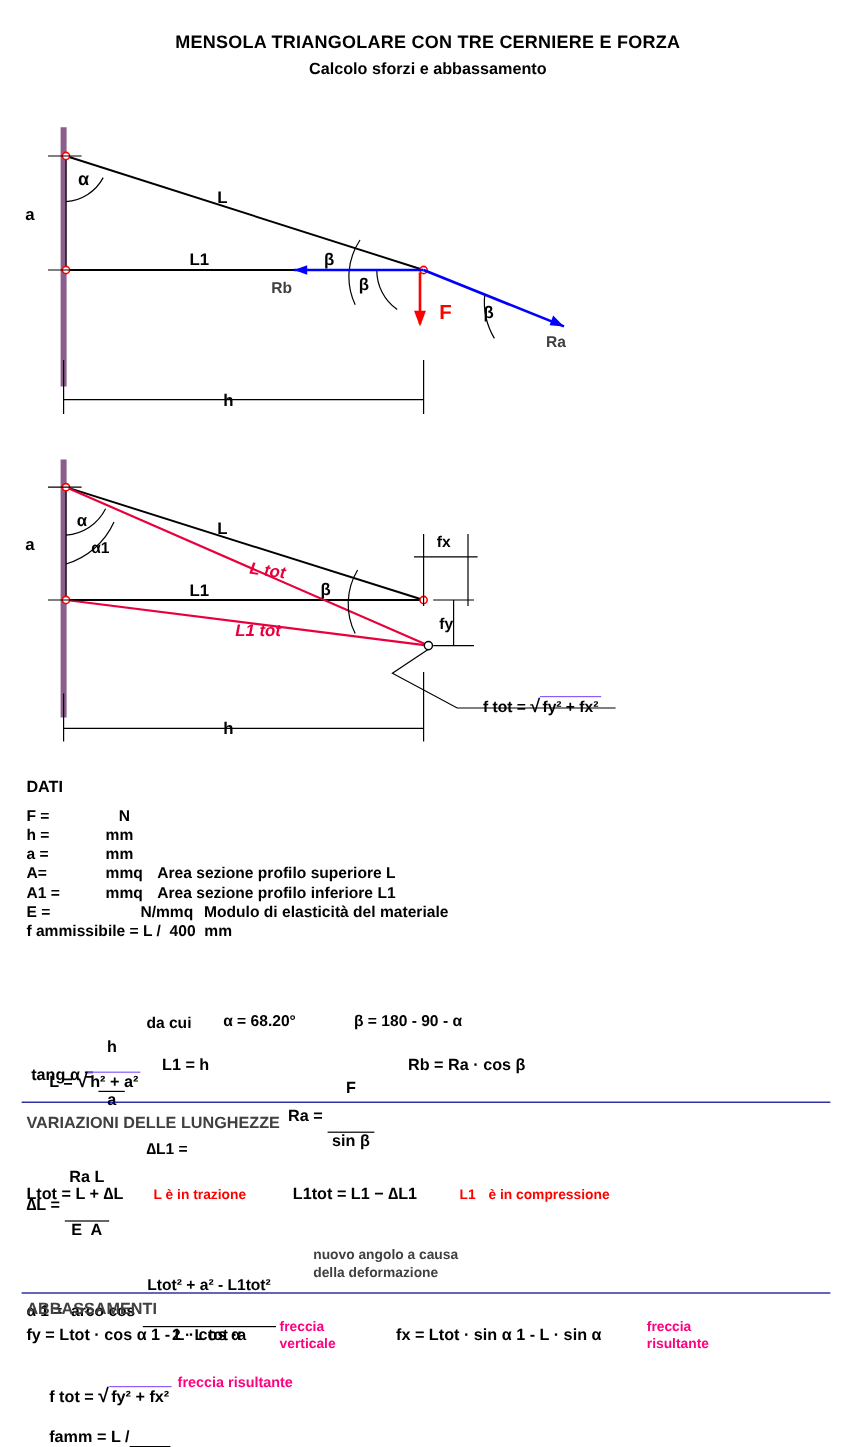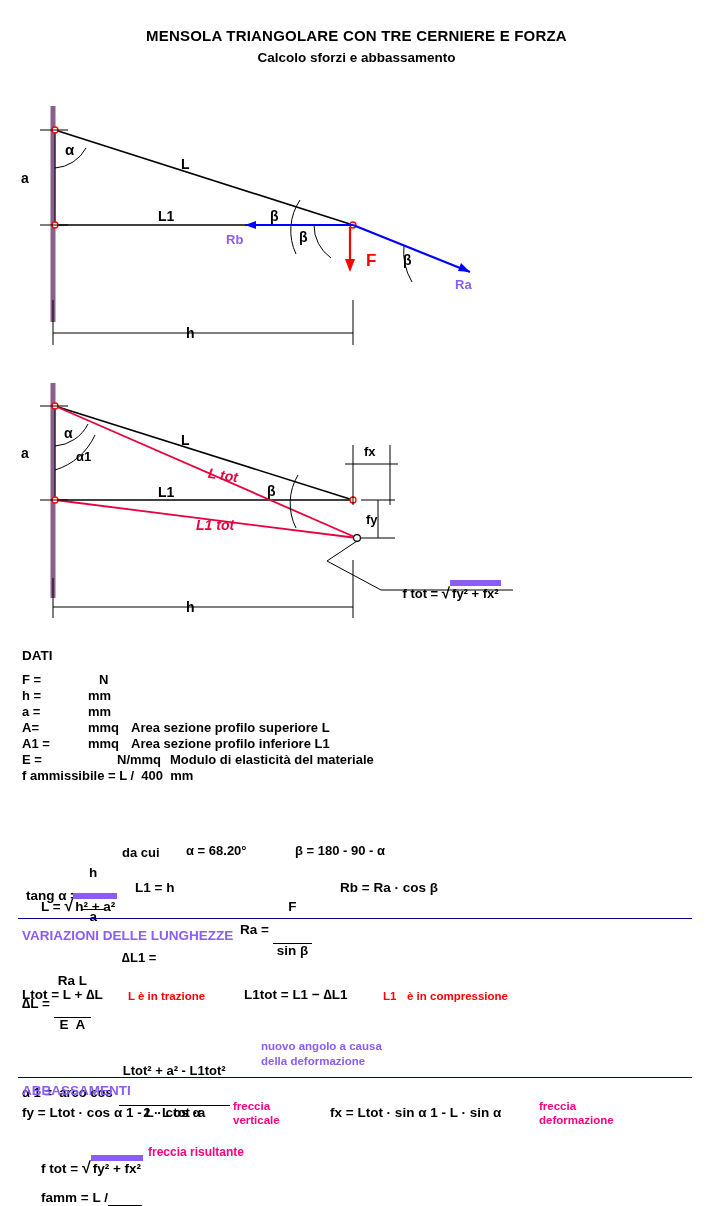--- a/index.html
+++ b/index.html
@@ -5,25 +5,25 @@
   html,body{margin:0;padding:0;background:#ffffff;}
   body{width:713px;height:1206px;position:relative;font-family:"Liberation Sans",sans-serif;color:#000;}
   .page{position:relative;width:713px;height:1206px;overflow:hidden;}
   .title{position:absolute;left:0;right:0;text-align:center;font-weight:bold;}
   #title-main{top:27px;font-size:15px;letter-spacing:0.2px;}
   #title-sub{top:50px;font-size:13.5px;}
   svg{position:absolute;left:0;top:0;}
   .txt{position:absolute;white-space:pre;font-family:"Liberation Sans",sans-serif;}
   .b{font-weight:bold;}
   .red{color:#ff0000;}
-  .blue{color:#8b5cf6;}
+  .blue{color:#404040;}
   .mag{color:#ff0080;}
   .crimson{color:#e8003c;}
   .it{font-style:italic;}
-  .sqrt-box{display:inline-block;border-top:6px solid #8b5cf6;padding:0 2px;}
+  .sqrt-box{display:inline-block;border-top:1px solid #8b5cf6;padding:0 2px;}
   .frac{display:inline-block;text-align:center;vertical-align:middle;line-height:1.05;}
   .frac .num{display:block;padding:0 4px;}
   .frac .den{display:block;border-top:1px solid #000;padding:0 4px;}
   .hr-blue{position:absolute;height:0;border-top:1.5px solid #00008b;}
 </style>
 </head>
 <body>
 
 <div class="page">
 
@@ -209,21 +209,21 @@
 
   <div class="hr-blue" style="left:18px;top:1077px;width:674px;"></div>
   <div class="txt b blue" style="left:22px;top:1083px;font-size:13.5px;">ABBASSAMENTI</div>
 
   <div class="txt b" style="left:22px;top:1105px;font-size:13.5px;">fy = Ltot · cos α 1 - L · cos α</div>
   <div class="txt b mag" style="left:233px;top:1100px;font-size:11.5px;">freccia</div>
   <div class="txt b mag" style="left:233px;top:1114px;font-size:11.5px;">verticale</div>
 
   <div class="txt b" style="left:330px;top:1105px;font-size:13.5px;">fx = Ltot · sin α 1 - L · sin α</div>
   <div class="txt b mag" style="left:539px;top:1100px;font-size:11.5px;">freccia</div>
-  <div class="txt b mag" style="left:539px;top:1114px;font-size:11.5px;">deformazione</div>
+  <div class="txt b mag" style="left:539px;top:1114px;font-size:11.5px;">risultante</div>
 
   <div class="txt b" style="left:26px;top:1140px;font-size:13.5px;">
     <span>f tot = </span><span style="font-size:16px;">√</span><span class="sqrt-box">fy² + fx²</span>
   </div>
   <div class="txt b mag" style="left:148px;top:1145px;font-size:12px;">freccia risultante</div>
 
   <div class="txt b" style="left:26px;top:1175px;font-size:13.5px;">
     <span>famm = L /</span><span style="display:inline-block;width:34px;border-bottom:1.5px solid #000;">&nbsp;</span>
   </div>
 

